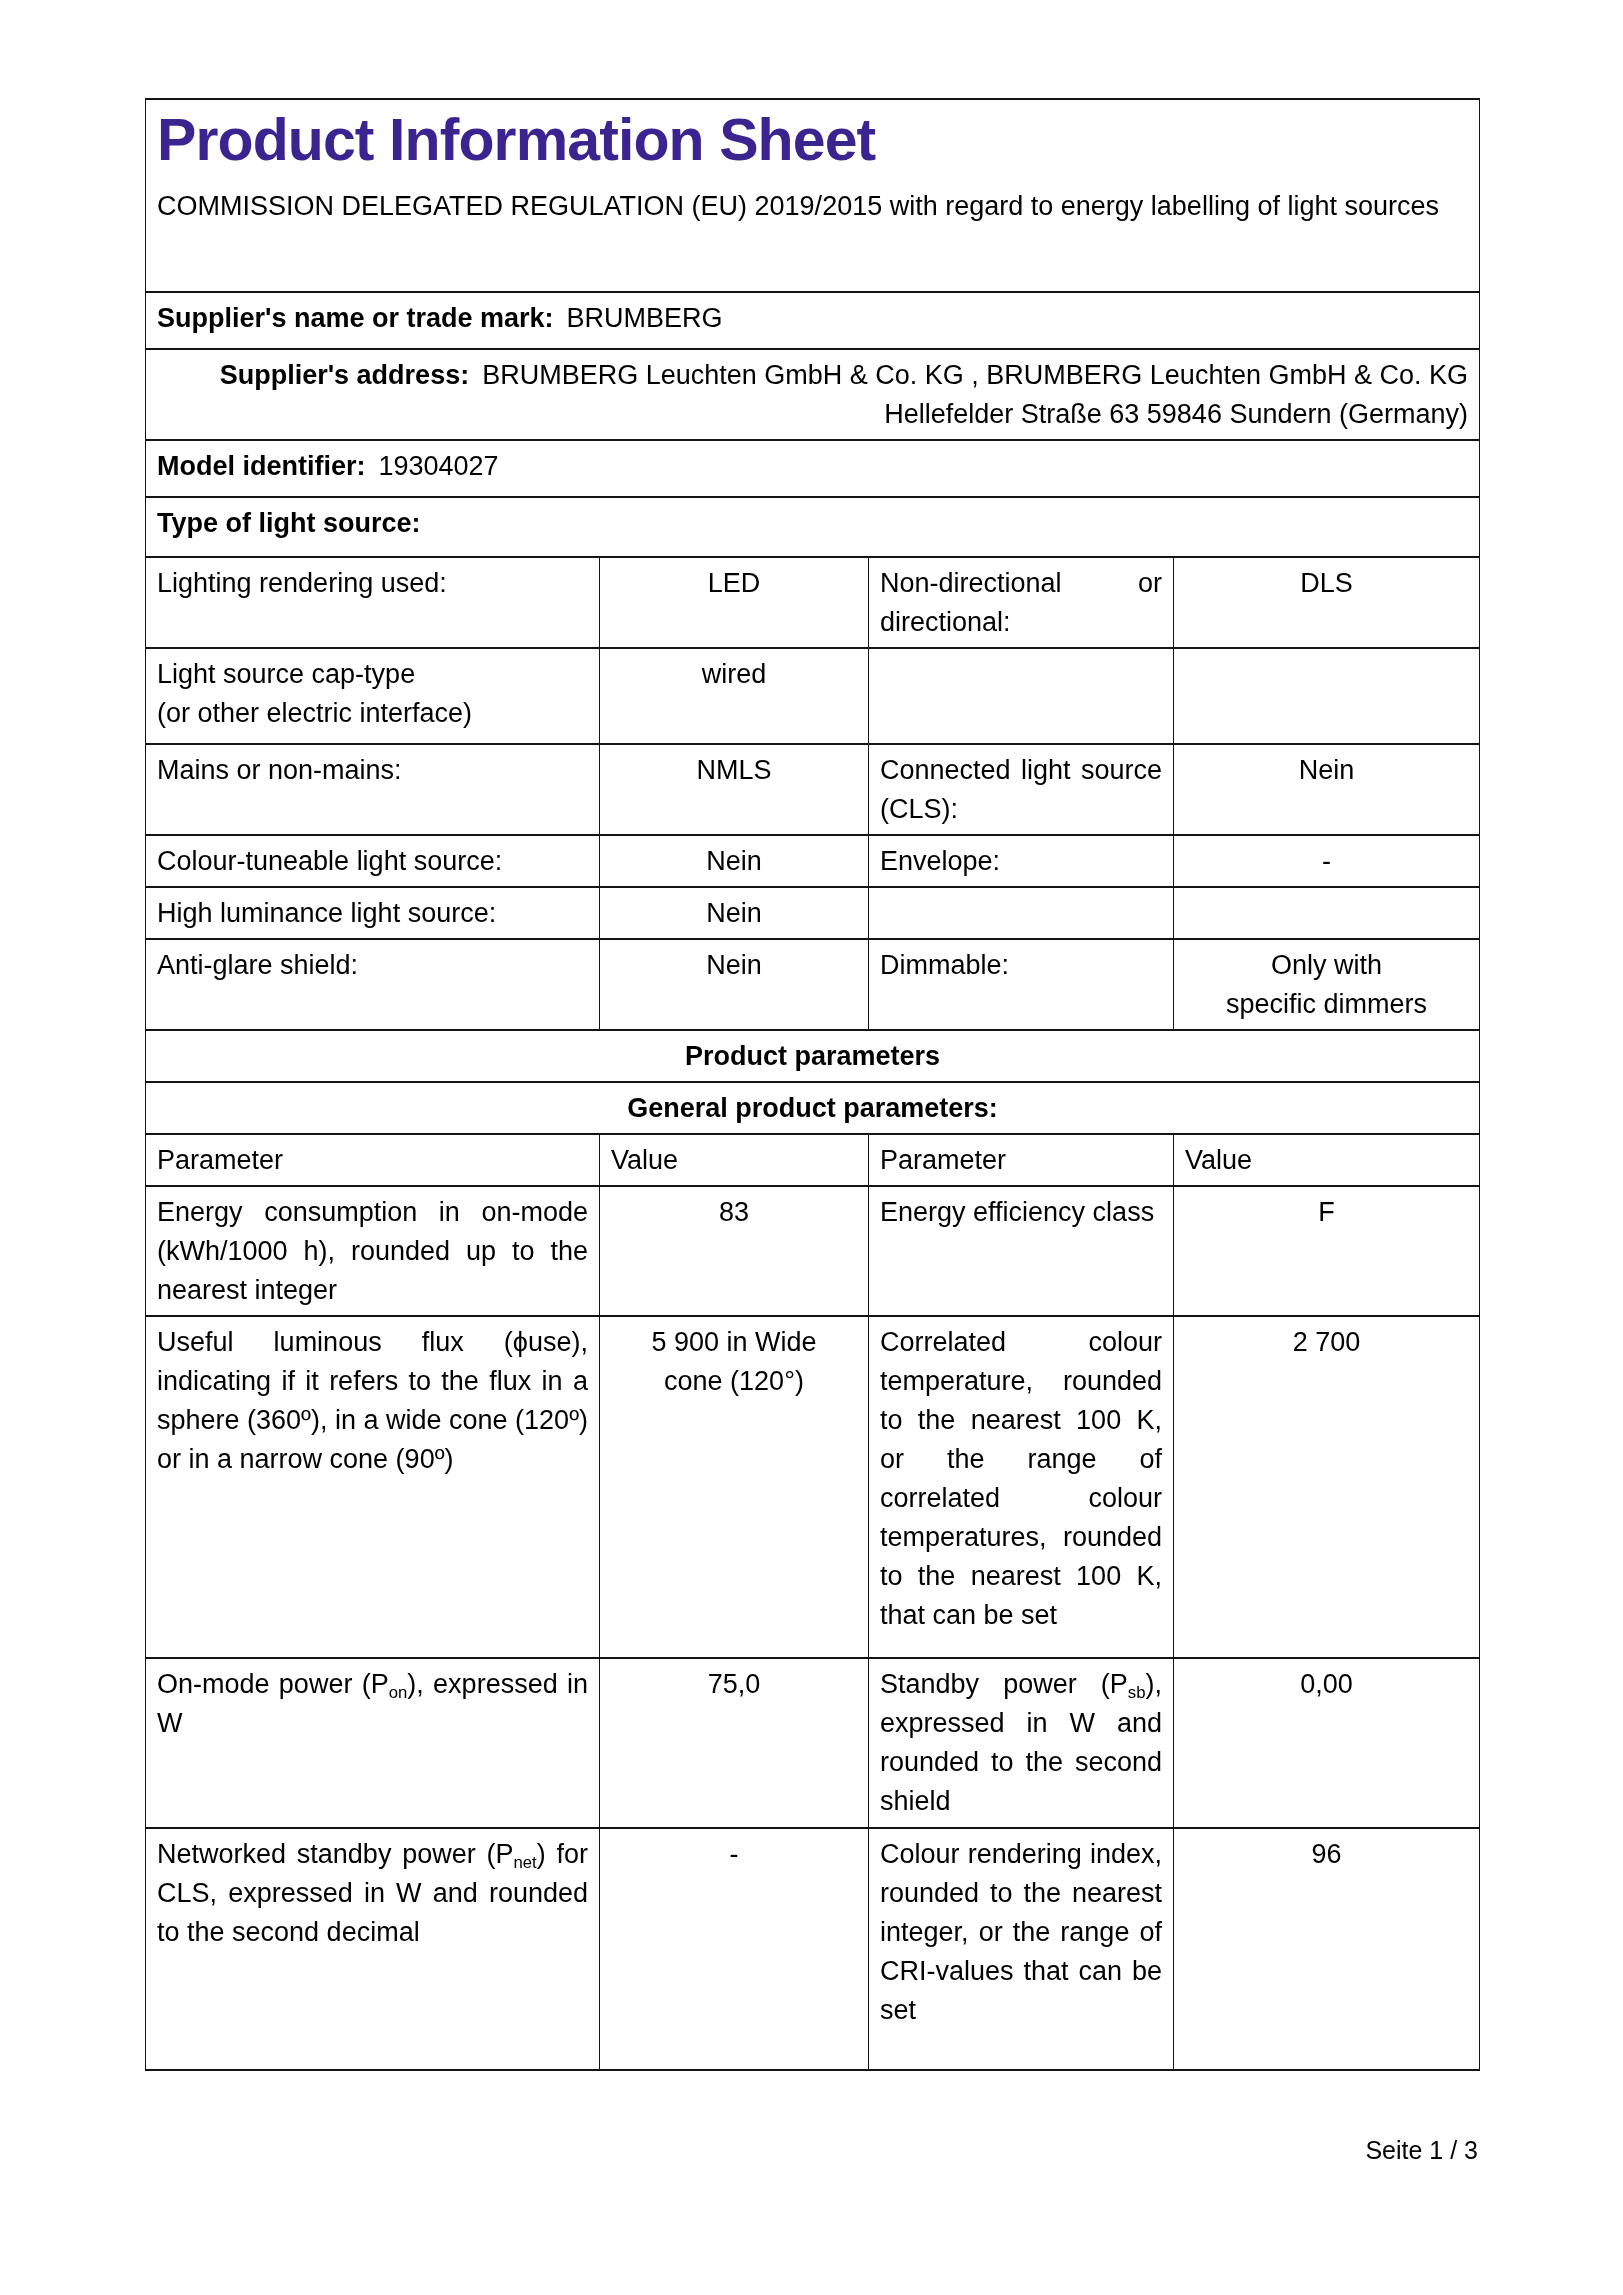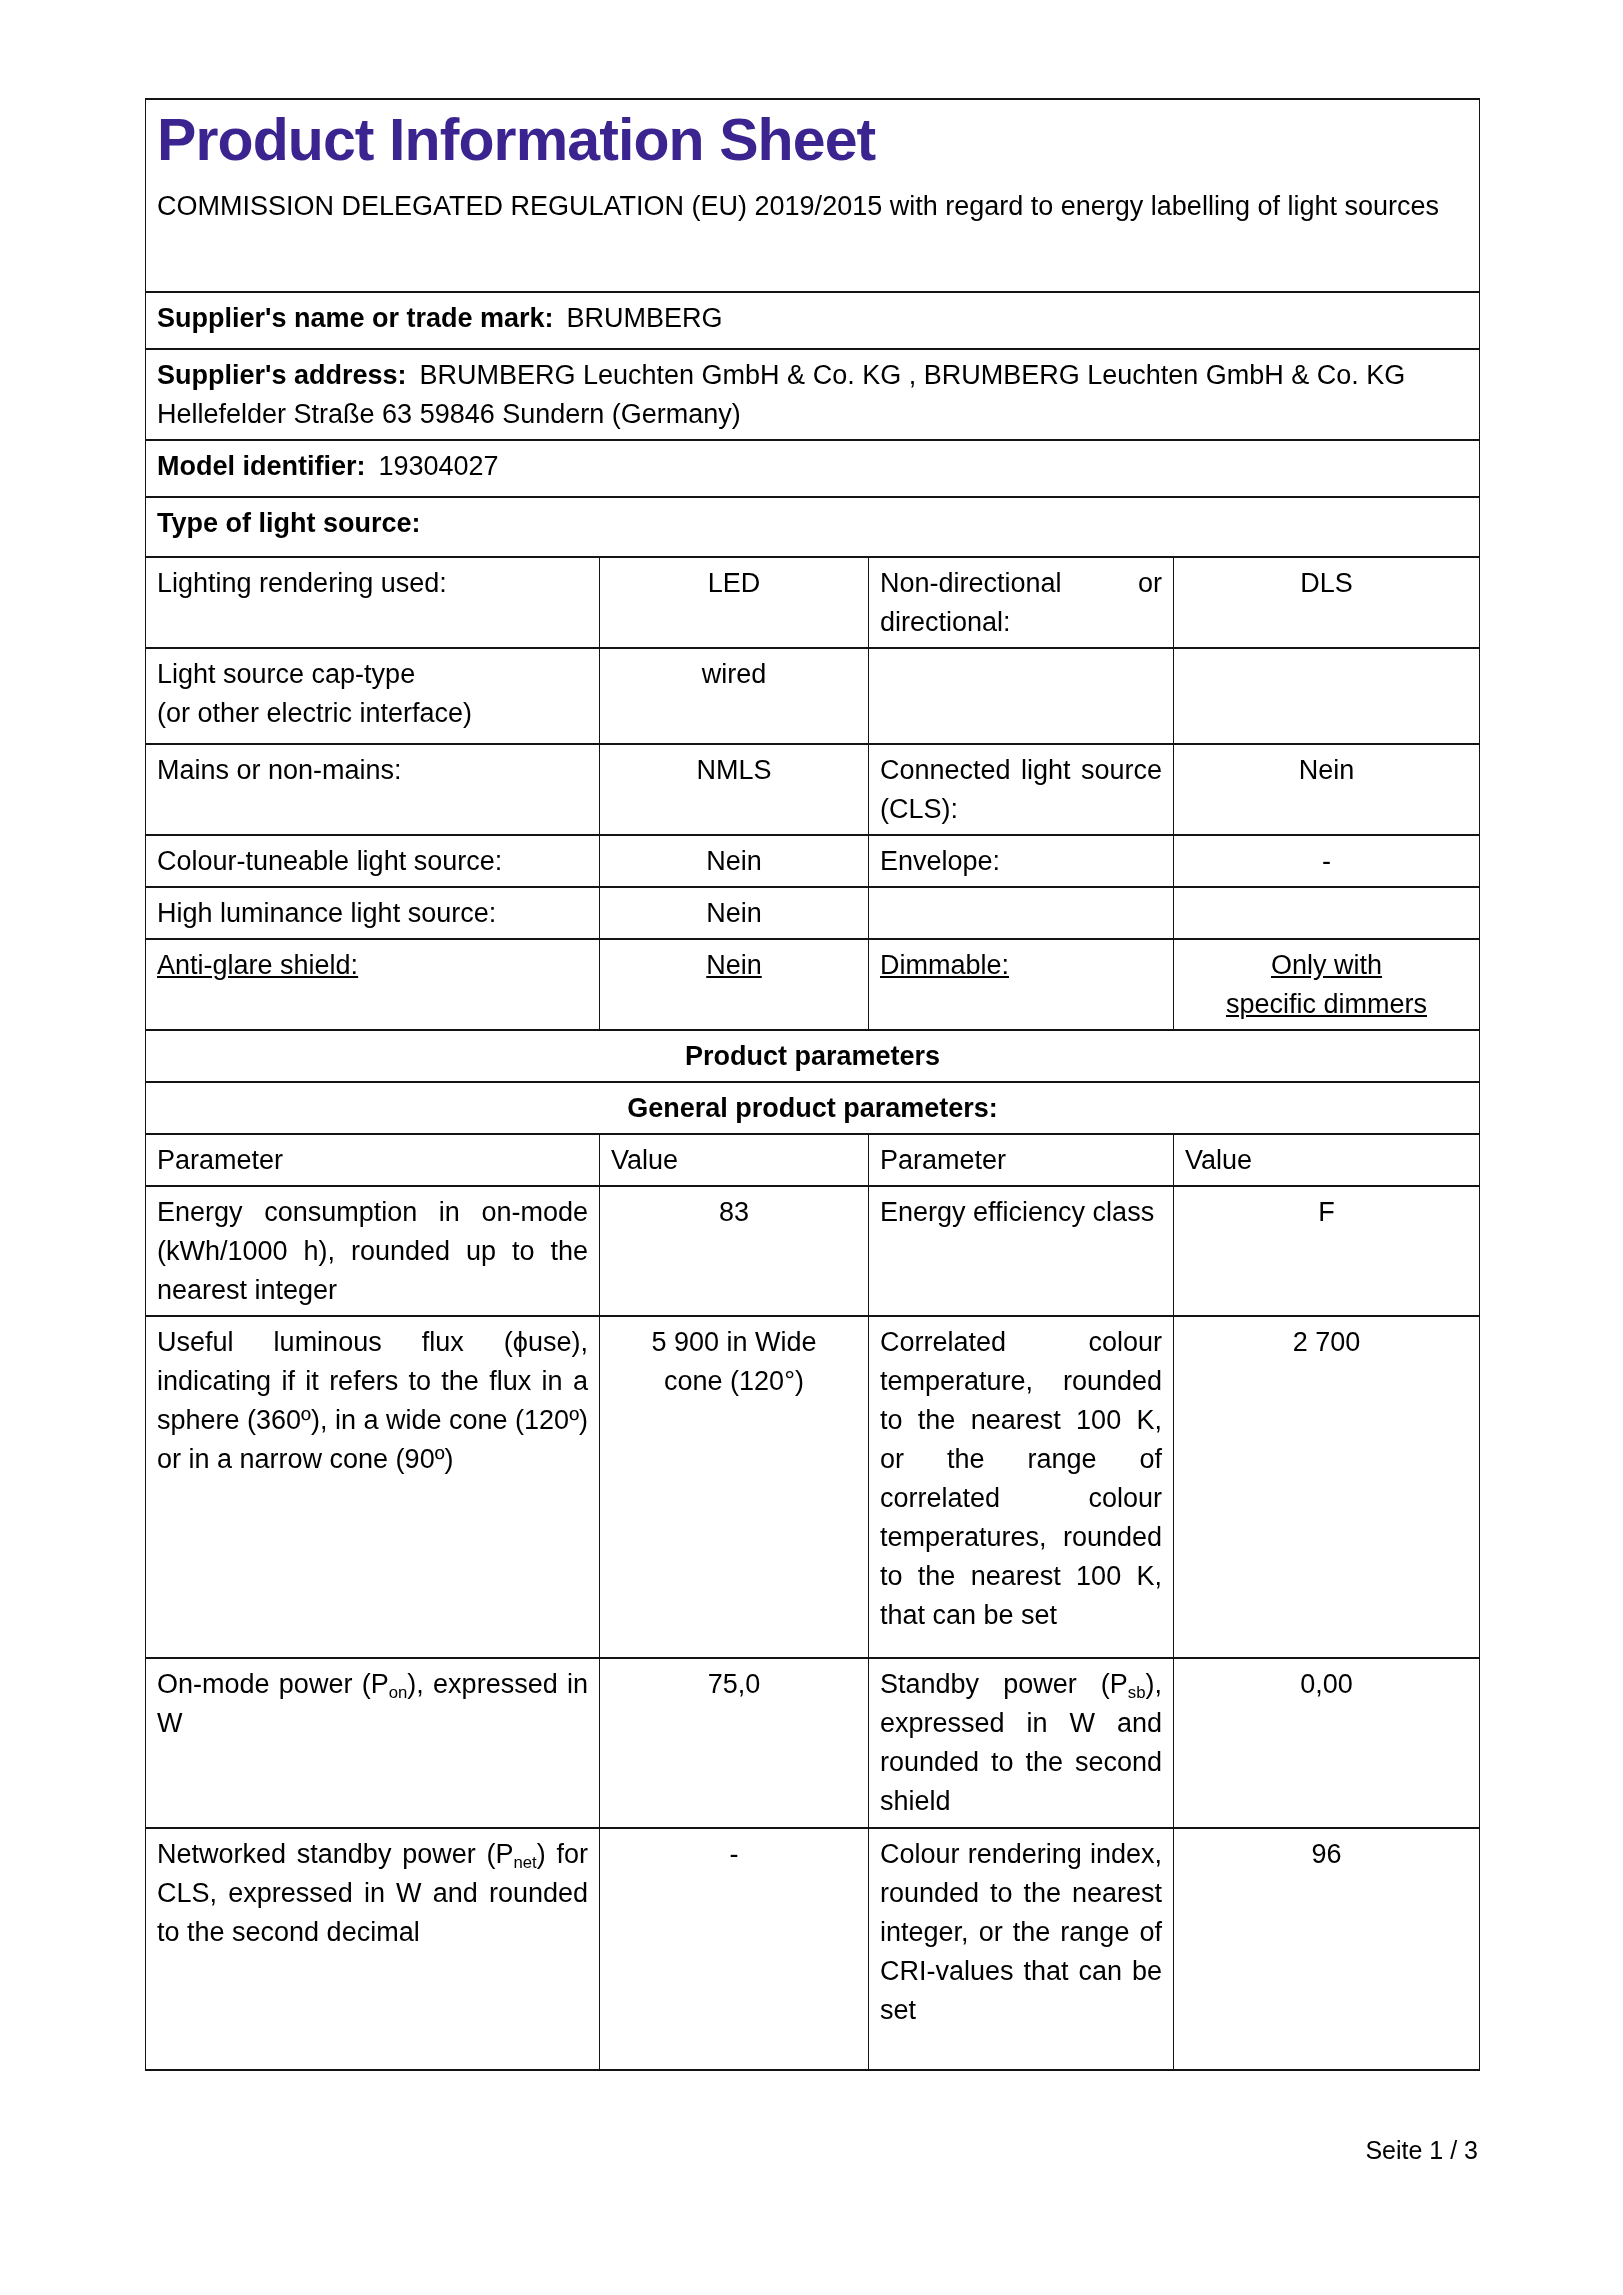--- a/index.html
+++ b/index.html
@@ -112,21 +112,21 @@
           <span class="doc-subtitle">COMMISSION DELEGATED REGULATION (EU) 2019/2015 with regard to energy labelling of light sources</span>
         </td>
       </tr>
 
       <tr style="height:57px;">
         <td colspan="4">
           <span class="lbl">Supplier's name or trade mark:</span><span class="lbl-val">BRUMBERG</span>
         </td>
       </tr>
 
-      <tr style="height:88px;">
+      <tr style="height:88px;text-align:right;">
         <td colspan="4">
           <span class="lbl">Supplier's address:</span><span class="lbl-val">BRUMBERG Leuchten GmbH &amp; Co. KG , BRUMBERG Leuchten GmbH &amp; Co. KG Hellefelder Straße 63 59846 Sundern (Germany)</span>
         </td>
       </tr>
 
       <tr style="height:57px;">
         <td colspan="4">
           <span class="lbl">Model identifier:</span><span class="lbl-val">19304027</span>
         </td>
       </tr>
@@ -161,21 +161,21 @@
         <td class="value">Nein</td>
         <td class="param">Envelope:</td>
         <td class="value">-</td>
       </tr>
       <tr style="height:46px;">
         <td class="param">High luminance light source:</td>
         <td class="value">Nein</td>
         <td class="param"></td>
         <td class="value"></td>
       </tr>
-      <tr style="height:85px;text-decoration:underline;">
+      <tr style="height:85px;">
         <td class="param">Anti-glare shield:</td>
         <td class="value">Nein</td>
         <td class="param">Dimmable:</td>
         <td class="value">Only with
 specific dimmers</td>
       </tr>
 
       <tr style="height:46px;margin-top:48px;">
         <td colspan="4" class="section-head">Product parameters</td>
       </tr>

